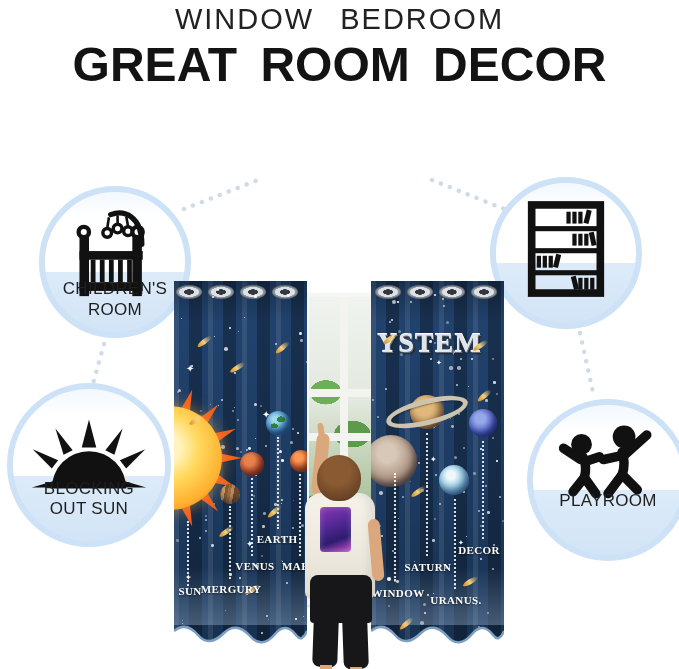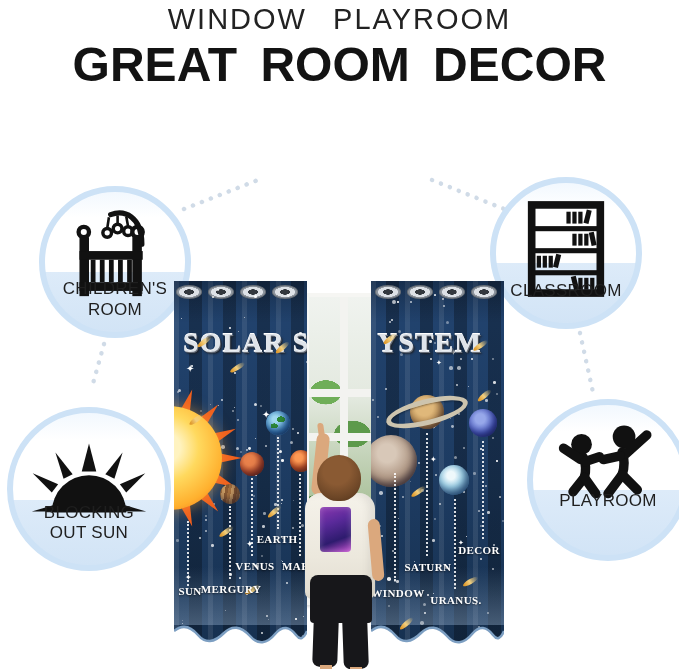--- a/index.html
+++ b/index.html
@@ -87,21 +87,21 @@
   .legL{left:139px;top:336px;width:25px;height:50px;border-radius:4px 4px 7px 7px;background:#17171a;transform:rotate(2deg);}
   .legR{left:169px;top:336px;width:25px;height:52px;border-radius:4px 4px 7px 7px;background:#17171a;transform:rotate(-2deg);}
   .ankleL{left:146px;top:384px;width:12px;height:5px;background:#d9a77c;}
   .ankleR{left:176px;top:386px;width:12px;height:4px;background:#d9a77c;}
 </style>
 </head>
 <body>
 
 <div class="stage">
 
-  <div class="h1">WINDOW PLAYROOM</div>
+  <div class="h1">WINDOW BEDROOM</div>
   <div class="h2">GREAT ROOM DECOR</div>
 
   <svg class="connectors" width="679" height="669">
     <g stroke="#d0dbe7" stroke-width="4.5" stroke-linecap="round" stroke-dasharray="0.1 9.5">
       <line x1="184" y1="209" x2="258" y2="180"></line>
       <line x1="432" y1="180" x2="504" y2="209"></line>
       <line x1="104" y1="344" x2="92" y2="387"></line>
       <line x1="580" y1="333" x2="594" y2="397"></line>
     </g>
   </svg>
@@ -150,27 +150,23 @@
         <rect x="13" y="67" width="5" height="14"></rect>
           <rect x="20" y="67" width="5" height="14"></rect>
         <rect x="27" y="67" width="5" height="14"></rect>
           <rect x="34" y="65" width="6" height="16" transform="rotate(14 37 73)"></rect>
         <rect x="62" y="93" width="5" height="14"></rect>
           <rect x="69" y="93" width="5" height="14"></rect>
         <rect x="76" y="93" width="5" height="14"></rect>
           <rect x="55" y="91" width="6" height="16" transform="rotate(-14 58 99)"></rect>
       </g>
     </svg>
-    <div class="b-label" style="top:70%">
-      <span>CLASSROOM</span>
-      <span></span>
-    </div>
   </div>
 
-  <div class="badge" style="left:7px;top:407px;width:152px;height:152px">
+  <div class="badge" style="left:7px;top:383px;width:152px;height:152px">
     <svg class="b-icon" style="top:24px" width="118" height="80" viewBox="0 0 130 86">
       <g fill="#111">
         <polygon points="57,37 73,37 65,6"></polygon>
         <polygon points="47,40 37,45 28,16"></polygon>
         <polygon points="83,40 93,45 102,16"></polygon>
         <polygon points="31,51 24,60 3,39"></polygon>
         <polygon points="99,51 106,60 127,39"></polygon>
         <polygon points="2,81 46,68 46,81"></polygon>
         <polygon points="84,68 128,81 84,81"></polygon>
         <path d="M24,82 A41,41 0 0 1 106,82 Z"></path>
@@ -213,21 +209,20 @@
       <div class="muntin-h" style="top:136px"></div>
     </div>
     <div class="sill"></div>
 
     <div class="panel left starfield">
       <div class="grommet" style="left:2px"></div>
       <div class="grommet" style="left:34px"></div>
       <div class="grommet" style="left:66px"></div>
       <div class="grommet" style="left:98px"></div>
 
-      <div class="soltext" style="left:9px">SOLAR S</div>
 
       <svg id="sun-rays" class="sun-rays" viewBox="0 0 150 150">
           <polygon points="147.0,75.0 120.7,69.4 120.7,80.6" fill="#ef5f1e"></polygon>
           <polygon points="140.8,104.3 119.0,88.4 114.4,98.7" fill="#ef5f1e"></polygon>
           <polygon points="123.2,128.5 109.7,105.2 101.4,112.7" fill="#ef5f1e"></polygon>
           <polygon points="97.2,143.5 94.4,116.7 83.8,120.2" fill="#ef5f1e"></polygon>
           <polygon points="67.5,146.6 75.8,121.0 64.7,119.8" fill="#ef5f1e"></polygon>
           <polygon points="39.0,137.4 57.0,117.3 47.3,111.7" fill="#ef5f1e"></polygon>
           <polygon points="16.8,117.3 41.4,106.4 34.8,97.3" fill="#ef5f1e"></polygon>
           <polygon points="4.6,90.0 31.5,90.0 29.2,79.0" fill="#ef5f1e"></polygon>

